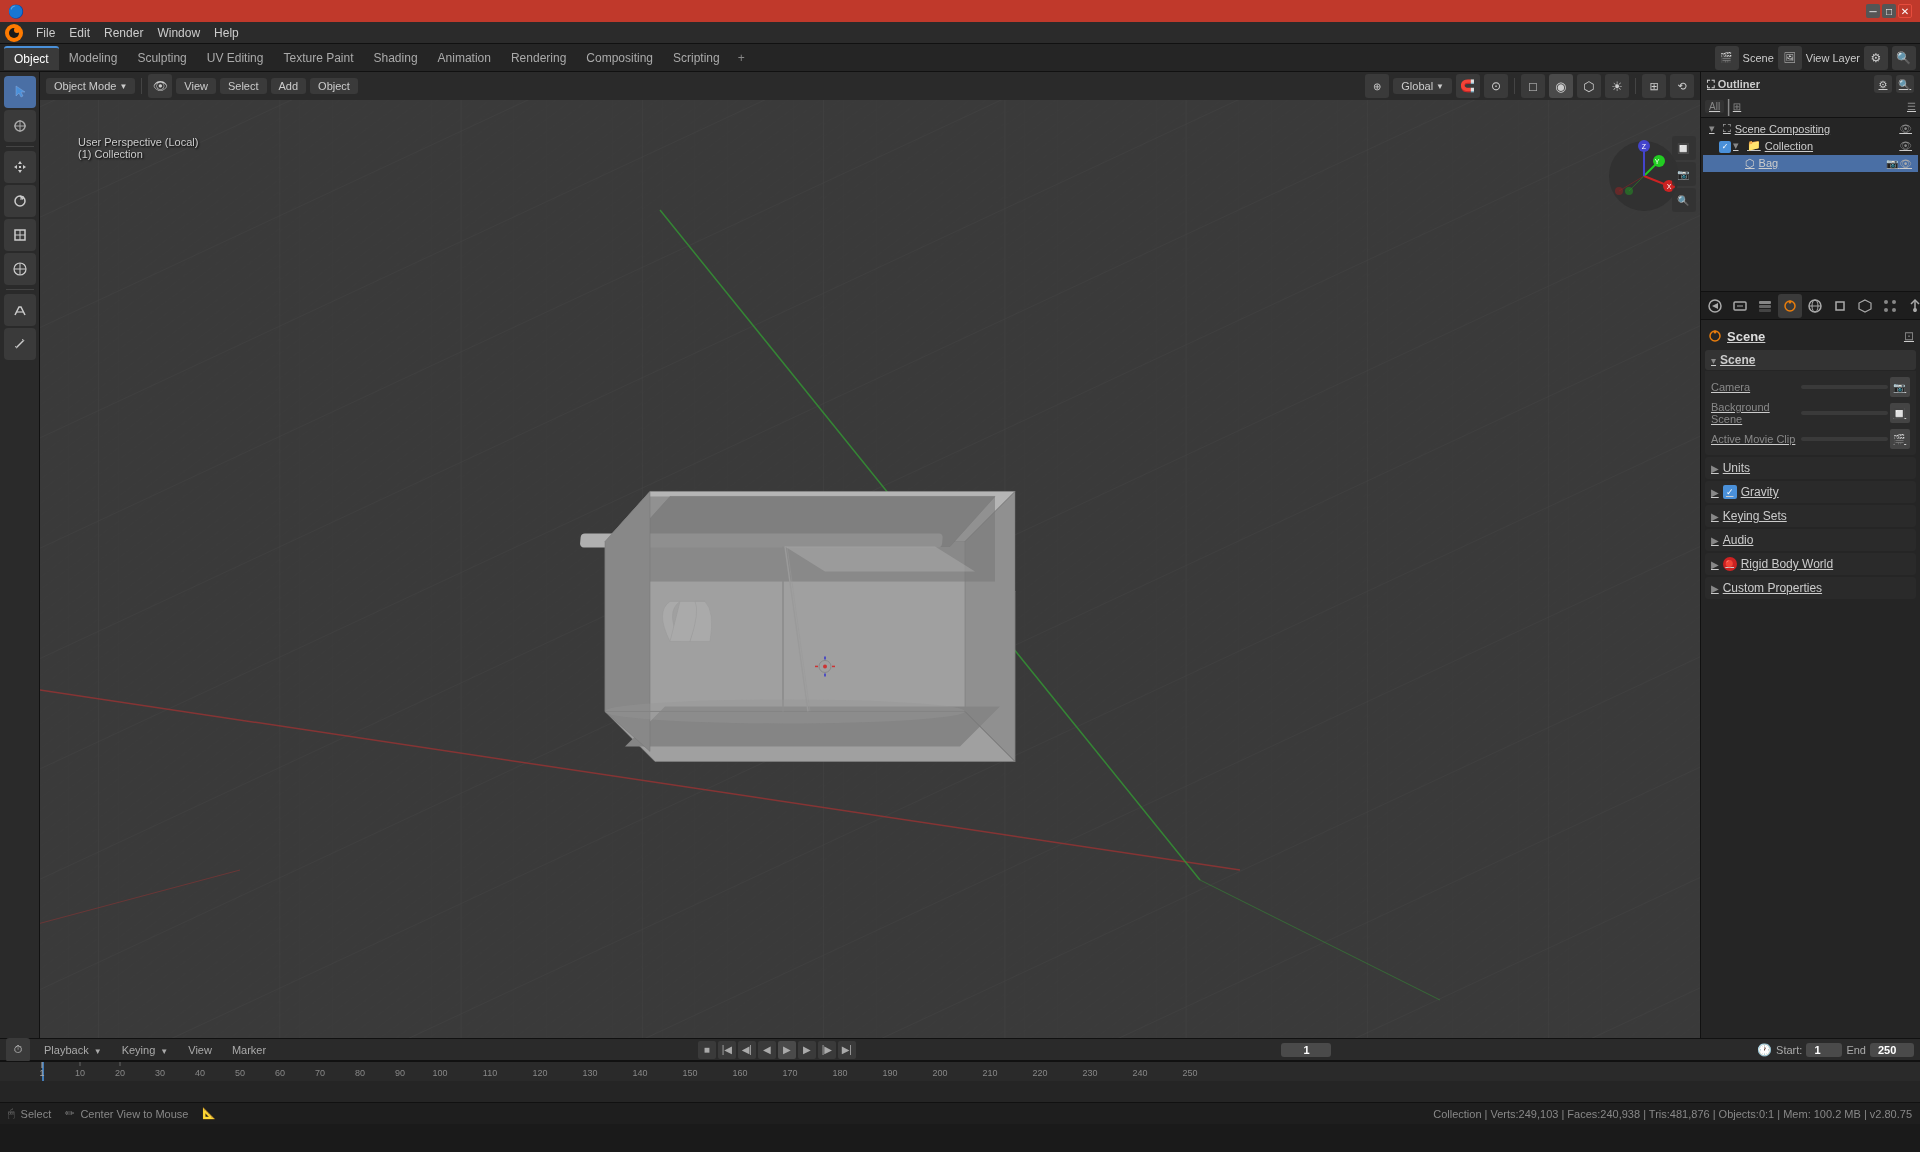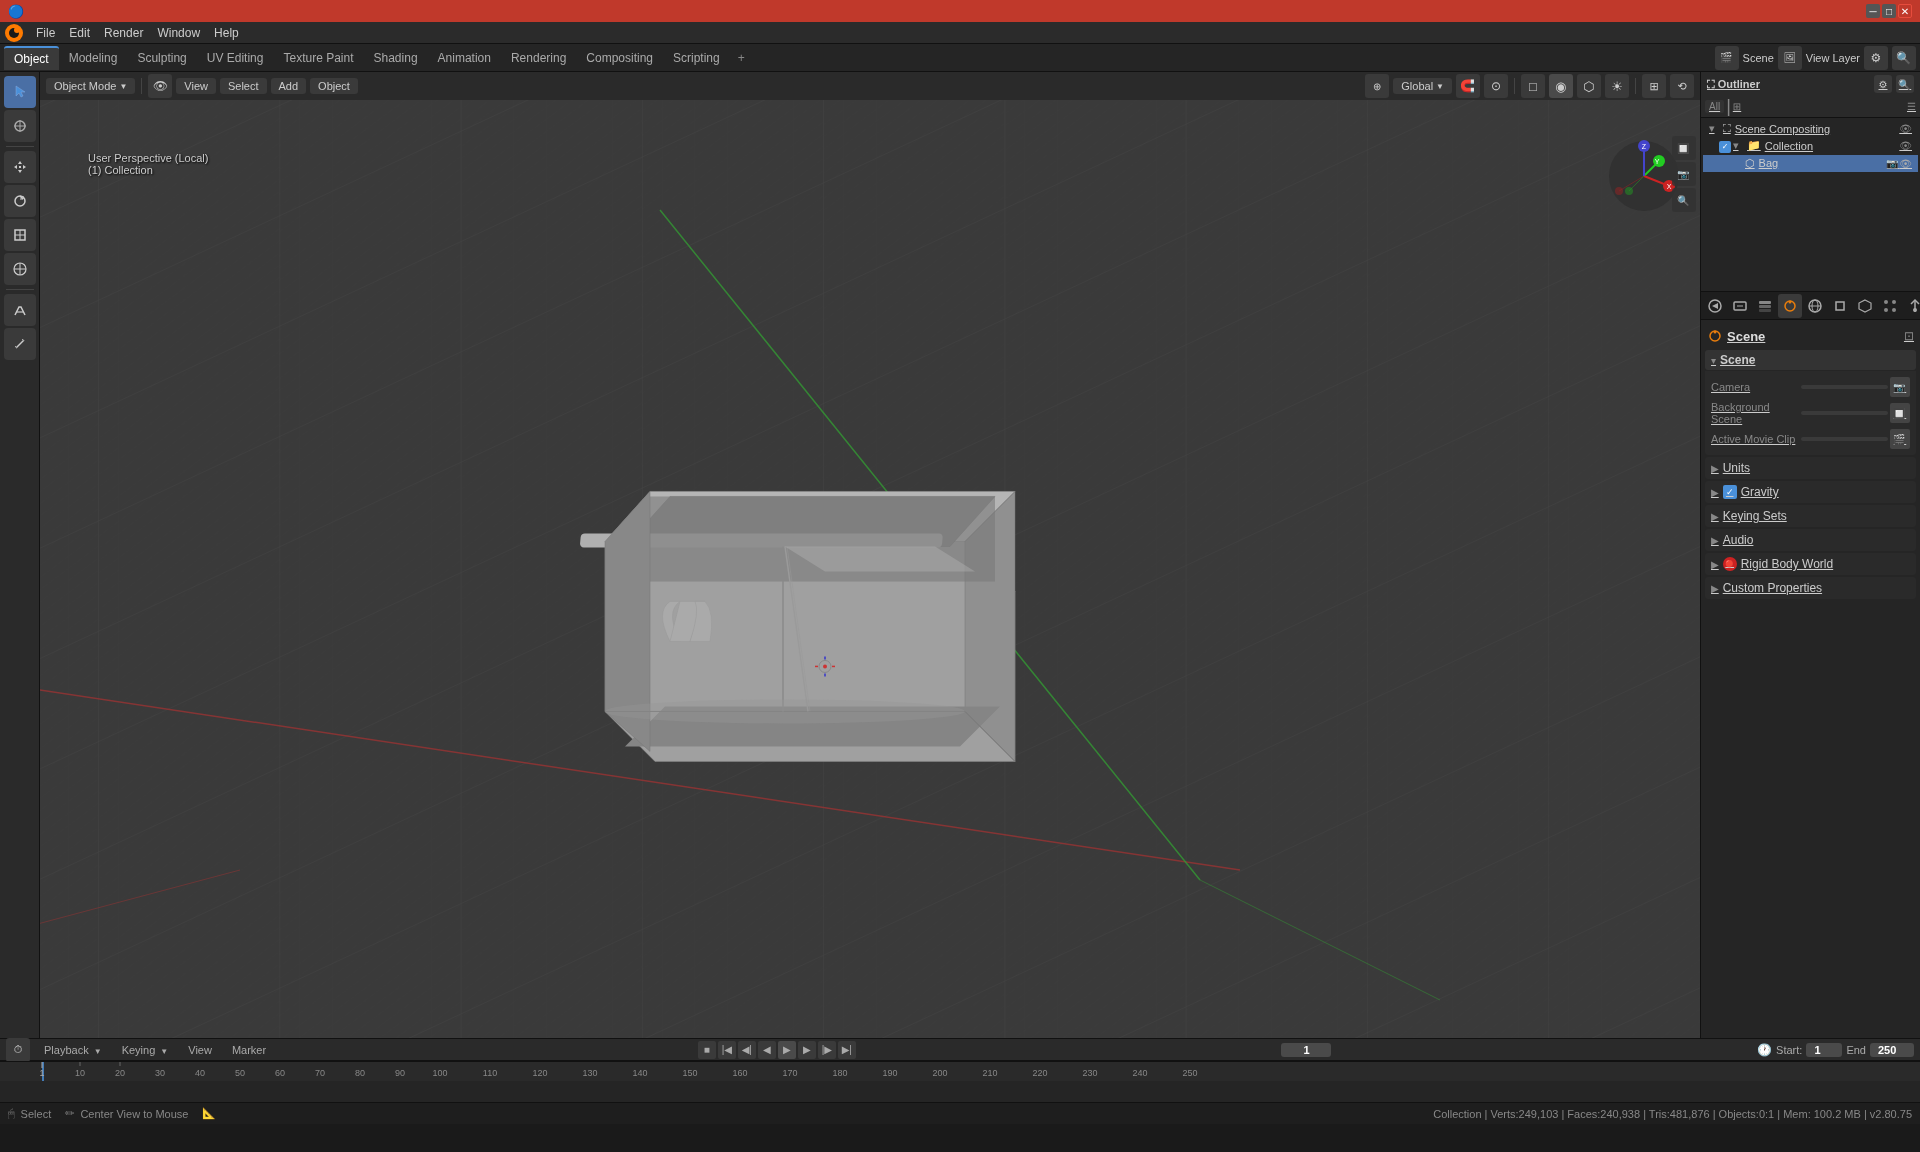--- a/index.html
+++ b/index.html
@@ -203,25 +203,24 @@
       position: absolute;
       top: 0; left: 0;
       width: 100%;
       height: 100%;
     }
 
     
     #viewport-info {
       position: absolute;
       top: 36px;
-      left: 48px;
+      left: 38px;
       font-size: 11px;
       color: #ccc;
       z-index: 20;
-      margin-top: 16px;
     }
 
     
     #nav-gizmo {
       position: absolute;
       top: 36px;
       right: 16px;
       width: 80px;
       height: 80px;
       z-index: 20;

